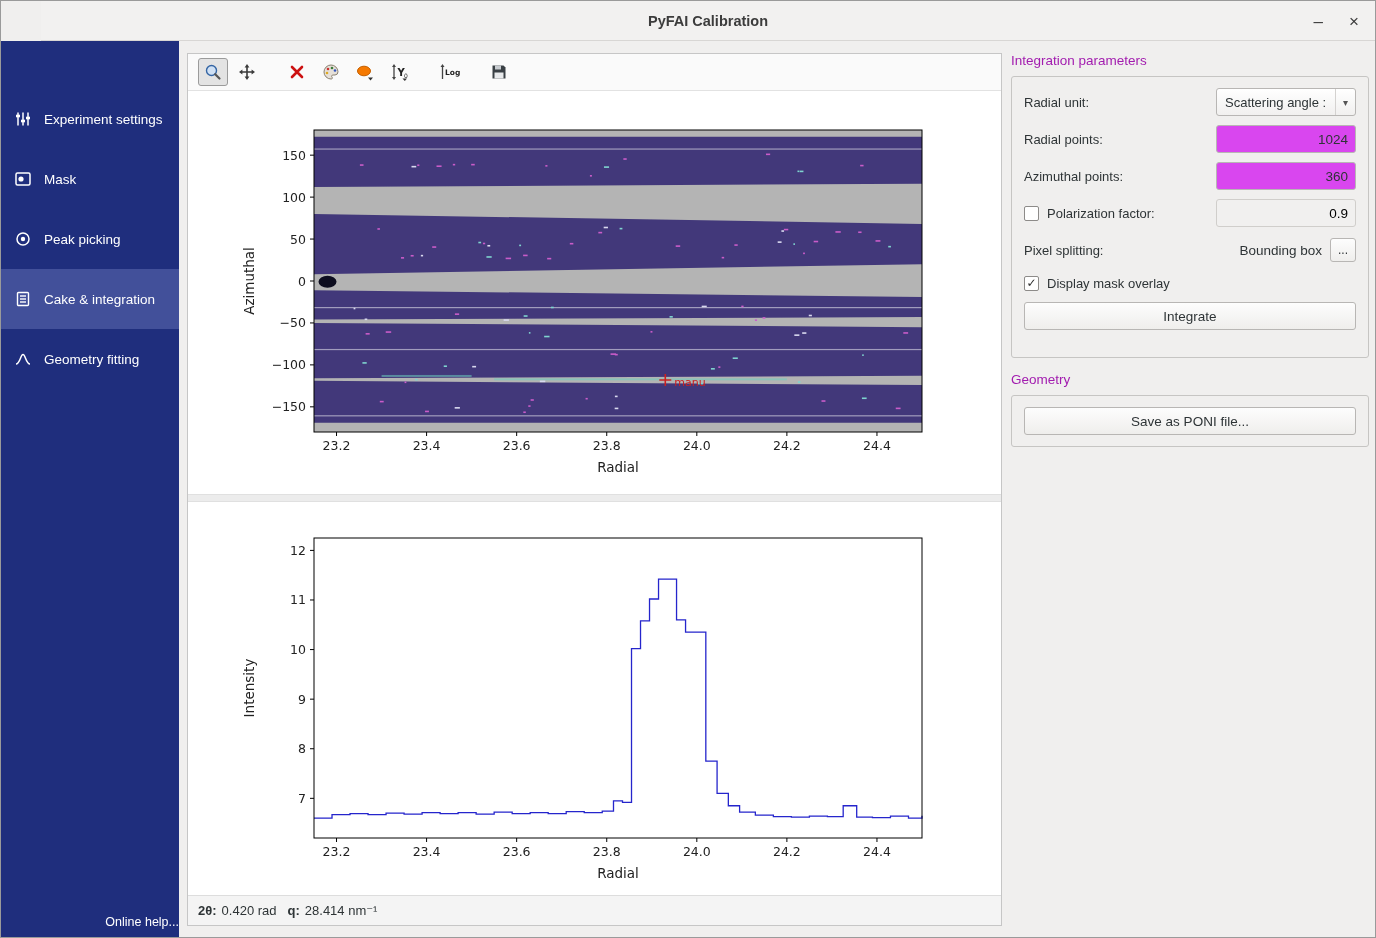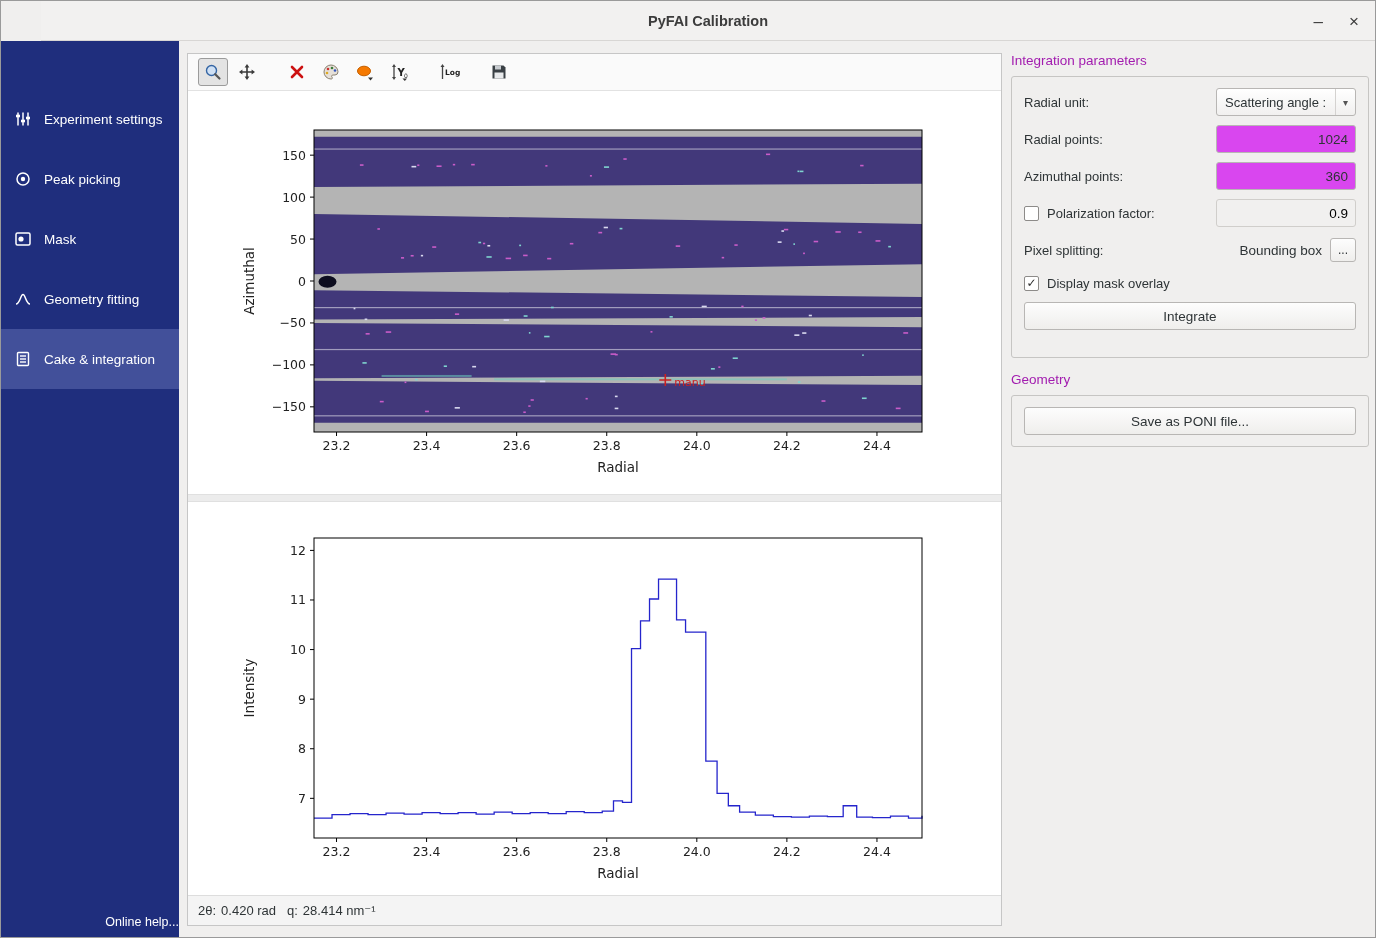--- a/index.html
+++ b/index.html
@@ -39,21 +39,21 @@
     justify-content:center; border:1px solid transparent; border-radius:3px;
     cursor:pointer; position:relative; }
   .tool.active { background:#e3e3e3; border-color:#9b9b9b; }
   .group-gap { margin-left:16px; }
   .plot2d-wrap { flex:0 0 400px; background:#fff; }
   .splitter { flex:0 0 8px; background:#ececec;
     border-top:1px solid #e0e0e0; border-bottom:1px solid #e0e0e0; cursor:row-resize; }
   .plot1d-wrap { flex:1 1 auto; min-height:0; background:#fff; }
   .statusbar { flex:0 0 30px; background:#f4f4f4; border-top:1px solid #ddd;
     display:flex; align-items:center; padding-left:10px; gap:5px; font-size:13px; }
-  .statusbar .b { font-weight:normal; }
+  .statusbar .b { font-weight:bold; }
   
   .rightpanel { position:absolute; left:1010px; top:52px; width:358px; bottom:0; }
   .section-title { font-size:13.5px; color:#a21caf; margin-bottom:8px; }
   .groupbox { border:1px solid #c6c5c3; border-radius:3px; padding:11px 12px;
     margin-bottom:14px; background:transparent; }
   .form-row { display:flex; align-items:center; justify-content:space-between;
     margin-bottom:9px; min-height:28px; }
   .form-row:last-child { margin-bottom:16px; }
   .row-left { display:flex; align-items:center; gap:8px; }
   .field { width:140px; height:28px; border:1px solid #b8b6b4; border-radius:3px;
@@ -102,53 +102,53 @@
           <line x1="2" y1="6" x2="6" y2="6" stroke-width="2.6"></line>
             <line x1="7" y1="11" x2="11" y2="11" stroke-width="2.6"></line>
             <line x1="12" y1="8" x2="16" y2="8" stroke-width="2.6"></line>
         </svg>
       </span>
       <span>Experiment settings</span>
     </div>
     <div class="nav-item">
       <span class="nav-icon">
         <svg width="18" height="18" viewBox="0 0 18 18" stroke="#fff" stroke-width="1.5" fill="none">
+          <rect x="2" y="3" width="14" height="12" rx="1.5"></rect>
+          <circle cx="7" cy="9" r="2.6" fill="#fff" stroke="none"></circle>
+        </svg>
+      </span>
+      <span>Mask</span>
+    </div>
+    <div class="nav-item">
+      <span class="nav-icon">
+        <svg width="18" height="18" viewBox="0 0 18 18" stroke="#fff" stroke-width="1.5" fill="none">
           <circle cx="9" cy="9" r="6"></circle>
           <circle cx="9" cy="9" r="2.2" fill="#fff" stroke="none"></circle>
         </svg>
       </span>
       <span>Peak picking</span>
-    </div>
-    <div class="nav-item">
-      <span class="nav-icon">
-        <svg width="18" height="18" viewBox="0 0 18 18" stroke="#fff" stroke-width="1.5" fill="none">
-          <rect x="2" y="3" width="14" height="12" rx="1.5"></rect>
-          <circle cx="7" cy="9" r="2.6" fill="#fff" stroke="none"></circle>
-        </svg>
-      </span>
-      <span>Mask</span>
-    </div>
-    <div class="nav-item">
-      <span class="nav-icon">
-        <svg width="18" height="18" viewBox="0 0 18 18" stroke="#fff" stroke-width="1.5" fill="none">
-          <path d="M2 14 C6 14 6.5 4.5 9 4.5 C11.5 4.5 12 14 16 14"></path>
-        </svg>
-      </span>
-      <span>Geometry fitting</span>
     </div>
     <div class="nav-item active">
       <span class="nav-icon">
         <svg width="18" height="18" viewBox="0 0 18 18" stroke="#fff" stroke-width="1.4" fill="none">
           <rect x="3.5" y="2.5" width="11" height="13" rx="1"></rect>
           <line x1="6" y1="6" x2="12" y2="6"></line>
             <line x1="6" y1="9" x2="12" y2="9"></line>
             <line x1="6" y1="12" x2="12" y2="12"></line>
         </svg>
       </span>
       <span>Cake &amp; integration</span>
+    </div>
+    <div class="nav-item">
+      <span class="nav-icon">
+        <svg width="18" height="18" viewBox="0 0 18 18" stroke="#fff" stroke-width="1.5" fill="none">
+          <path d="M2 14 C6 14 6.5 4.5 9 4.5 C11.5 4.5 12 14 16 14"></path>
+        </svg>
+      </span>
+      <span>Geometry fitting</span>
     </div>
   </div>
   <div class="online-help">Online help...</div>
 </nav>
 
 <section class="main">
   <div class="toolbar">
     <div class="tool active">
       <svg width="20" height="20" viewBox="0 0 20 20">
         <circle cx="8.5" cy="8.5" r="5" fill="#cfe0f4" stroke="#3465a4" stroke-width="1.4"></circle>

